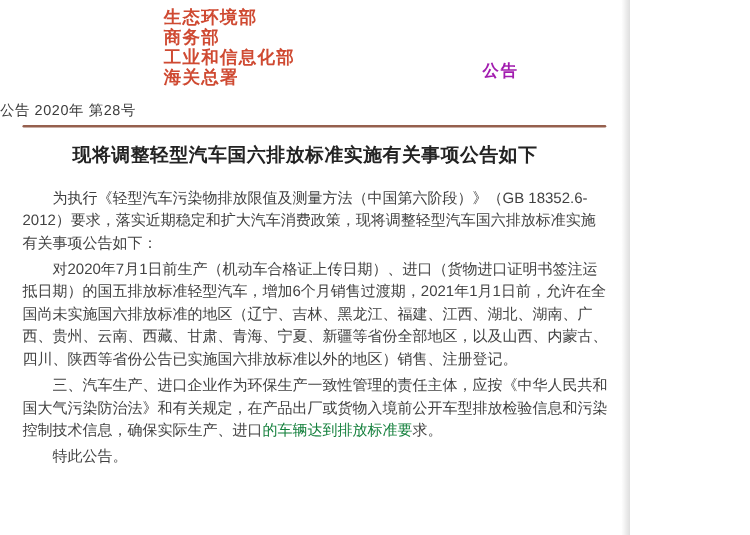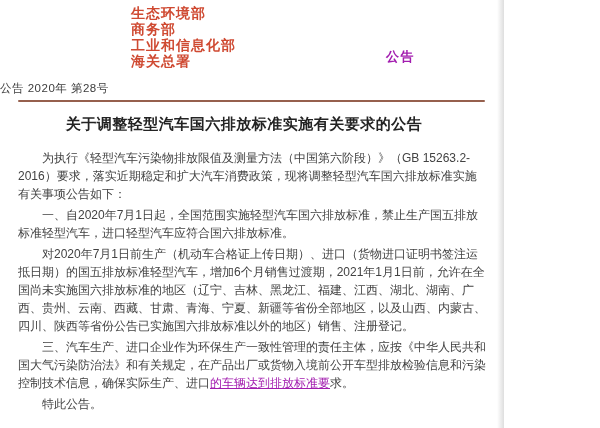--- a/index.html
+++ b/index.html
@@ -60,21 +60,21 @@
   }
   
   .content {
     margin: 15px 16px 0 18px;
     color: #424242;
     font-size: 12px;
     line-height: 18px;
     text-align: left;
   }
   .content p { margin: 0 0 3px 0; text-indent: 2em; }
-  .faded { color: #a21caf; text-decoration: underline; }
+  .faded { color: #15803d; }
   
   .edge-right {
     position: absolute;
     top: 0; right: 0;
     width: 7px; height: 100%;
     background: linear-gradient(to right, rgba(0,0,0,0), rgba(0,0,0,0.13));
     pointer-events: none;
   }
 </style>
 </head>
@@ -88,25 +88,24 @@
     <div class="issuer">工业和信息化部</div>
     <div class="issuer">海关总署</div>
   </div>
 
   <div class="doc-type">公告</div>
 
   <div class="doc-number">公告 2020年 第28号</div>
 
   <div class="rule"></div>
 
-  <div class="doc-title">关于调整轻型汽车国六排放标准实施有关要求的公告</div>
+  <div class="doc-title">现将调整轻型汽车国六排放标准实施有关事项公告如下</div>
 
   <div class="content">
-    <p>为执行《轻型汽车污染物排放限值及测量方法（中国第六阶段）》（GB 15263.2-2016）要求，落实近期稳定和扩大汽车消费政策，现将调整轻型汽车国六排放标准实施有关事项公告如下：</p>
-    <p>一、自2020年7月1日起，全国范围实施轻型汽车国六排放标准，禁止生产国五排放标准轻型汽车，进口轻型汽车应符合国六排放标准。</p>
+    <p>为执行《轻型汽车污染物排放限值及测量方法（中国第六阶段）》（GB 18352.6-2012）要求，落实近期稳定和扩大汽车消费政策，现将调整轻型汽车国六排放标准实施有关事项公告如下：</p>
     <p>对2020年7月1日前生产（机动车合格证上传日期）、进口（货物进口证明书签注运抵日期）的国五排放标准轻型汽车，增加6个月销售过渡期，2021年1月1日前，允许在全国尚未实施国六排放标准的地区（辽宁、吉林、黑龙江、福建、江西、湖北、湖南、广西、贵州、云南、西藏、甘肃、青海、宁夏、新疆等省份全部地区，以及山西、内蒙古、四川、陕西等省份公告已实施国六排放标准以外的地区）销售、注册登记。</p>
     <p><span>三、汽车生产、进口企业作为环保生产一致性管理的责任主体，应按《中华人民共和国大气污染防治法》和有关规定，在产品出厂或货物入境前公开车型排放检验信息和污染控制技术信息，确保实际生产、进口</span><span class="faded">的车辆达到排放标准要</span><span>求。</span></p>
     <p>特此公告。</p>
   </div>
 
   <div class="edge-right"></div>
 
 </div>
 
 </body></html>

